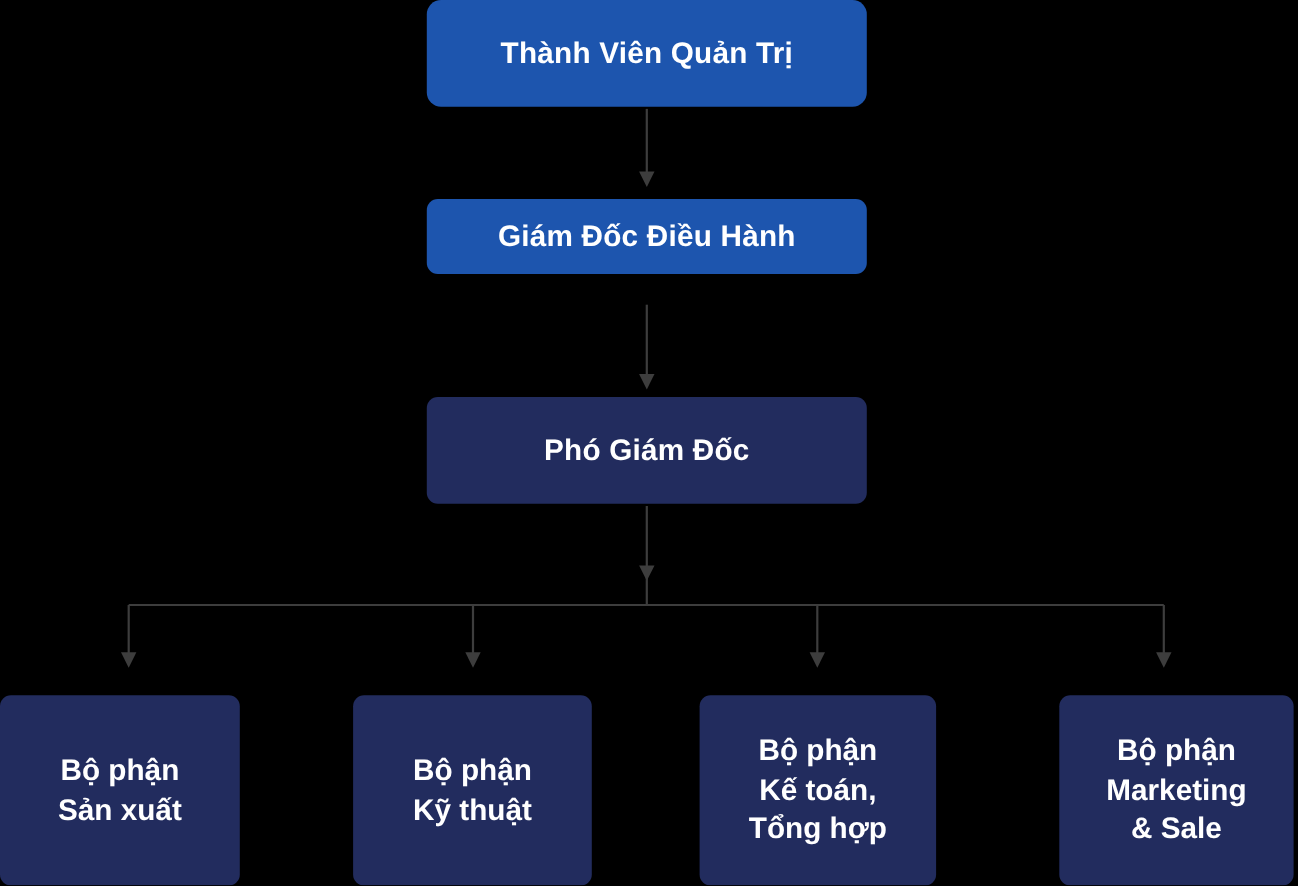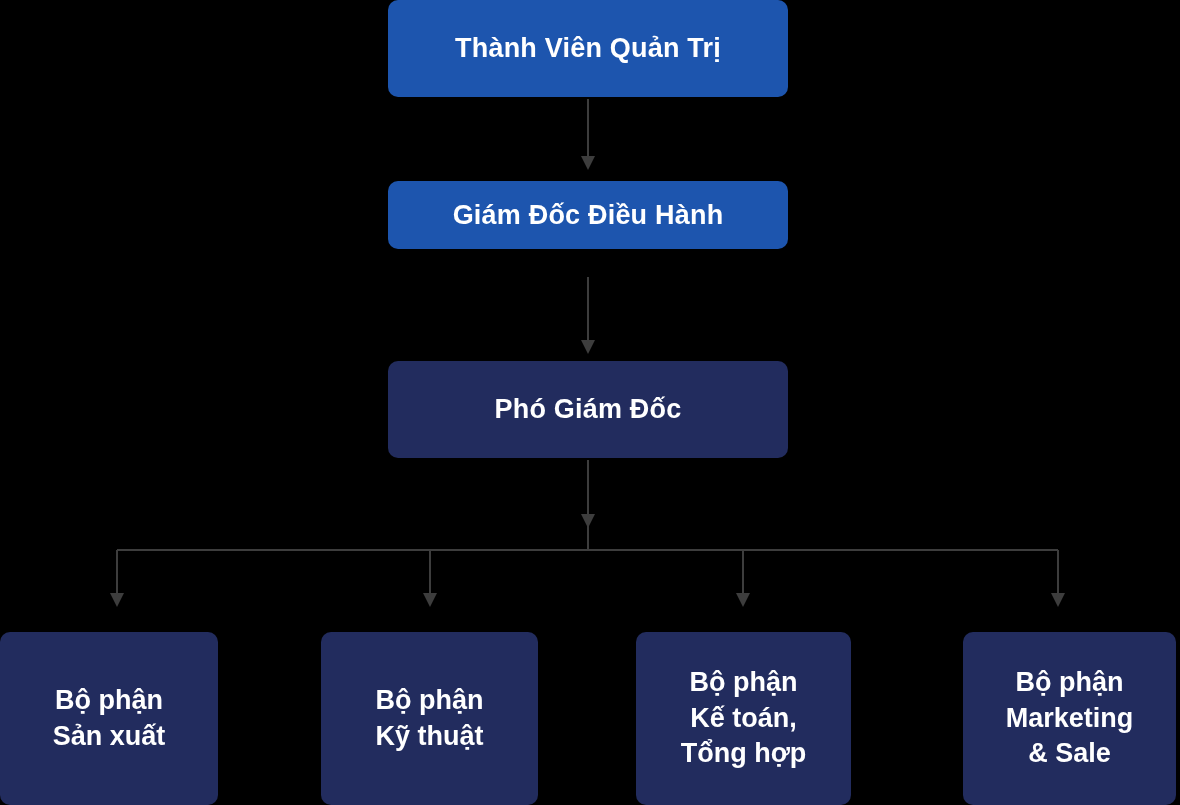--- a/index.html
+++ b/index.html
@@ -36,21 +36,21 @@
     display: flex;
     align-items: center;
     justify-content: center;
     text-align: center;
     box-sizing: border-box;
   }
   .node.blue { background: var(--primary-blue, #1d55ae); }
   .node.navy { background: var(--dark-navy, #222c5e); }
 
   .lvl { font-size: 27px; letter-spacing: 0.2px; }
-  .lvl1 { left: 388px; top: 0;     width: 400px; height: 97px; }
+  .lvl1 { left: 388px; top: 0;     width: 400px; height: 97px; border-radius: 13px; }
   .lvl2 { left: 388px; top: 181px; width: 400px; height: 68px; }
   .lvl3 { left: 388px; top: 361px; width: 400px; height: 97px; }
 
   .dept {
     top: 632px;
     height: 173px;
     font-size: 27px;
     line-height: 1.32;
     white-space: pre-line;
     padding: 0 8px;

